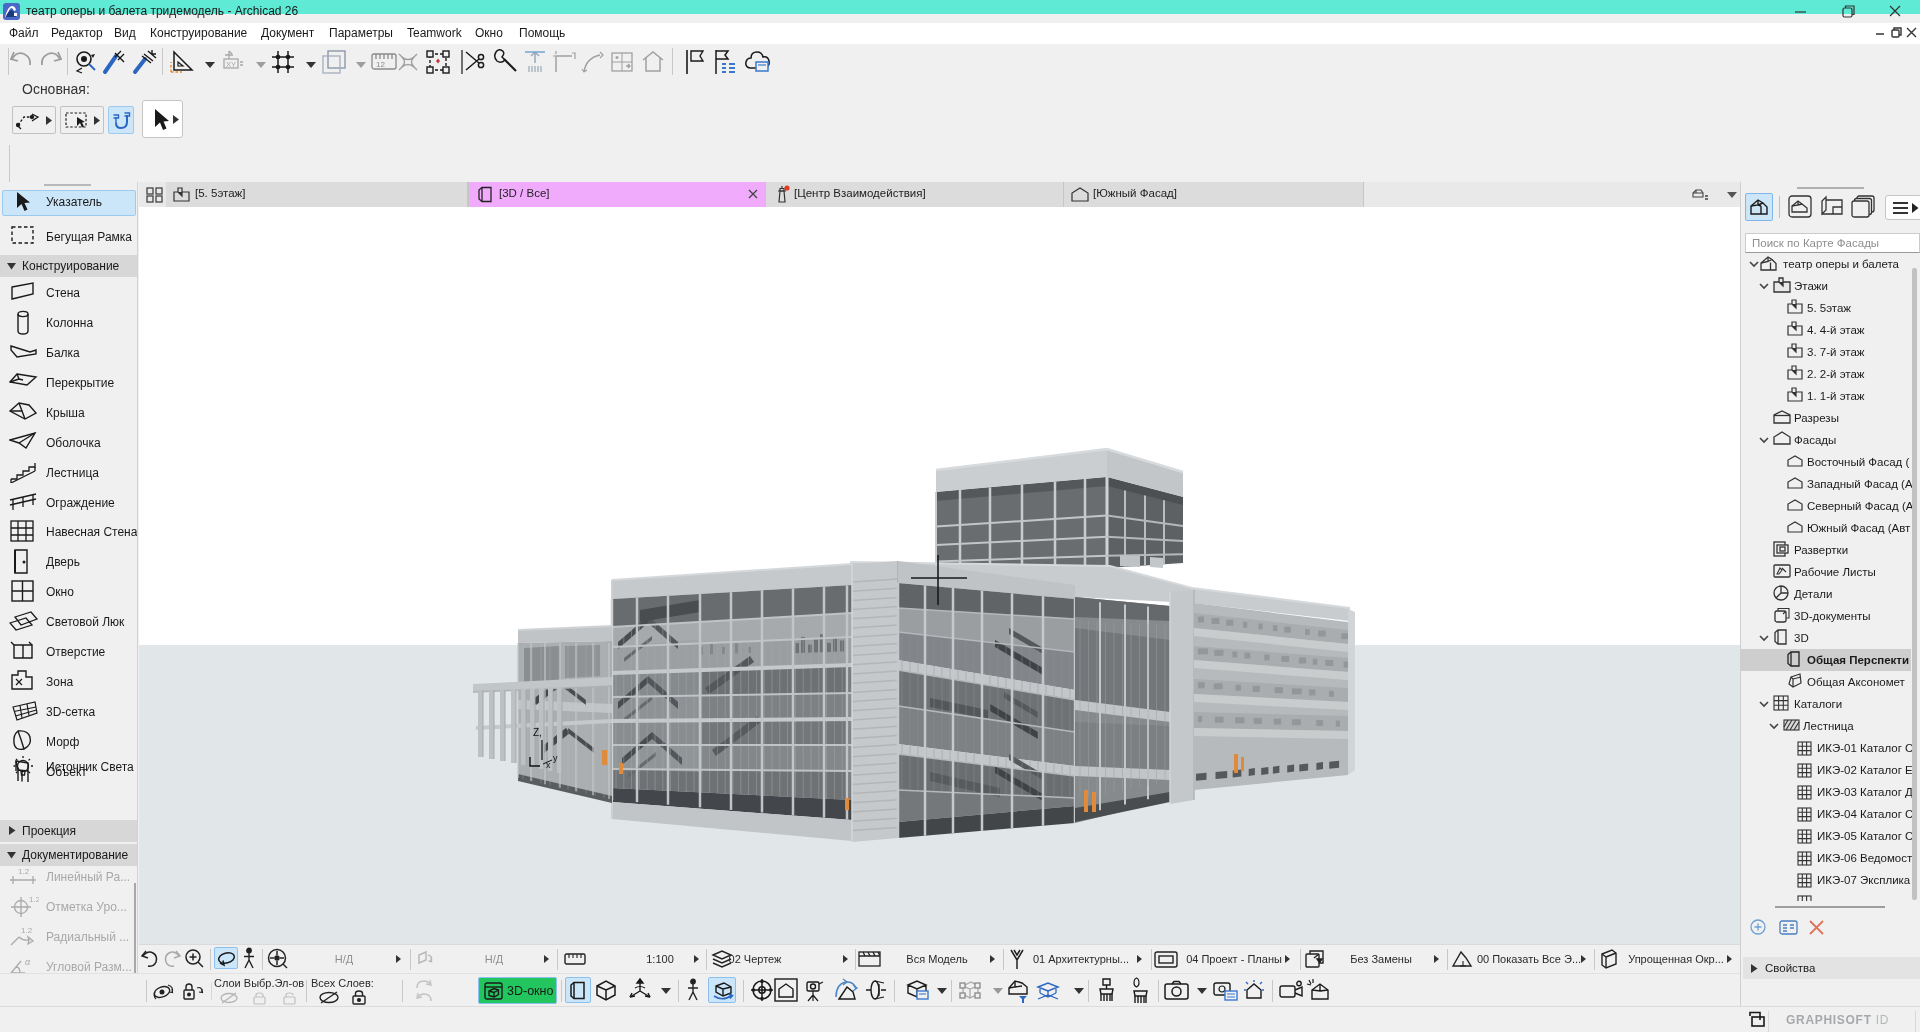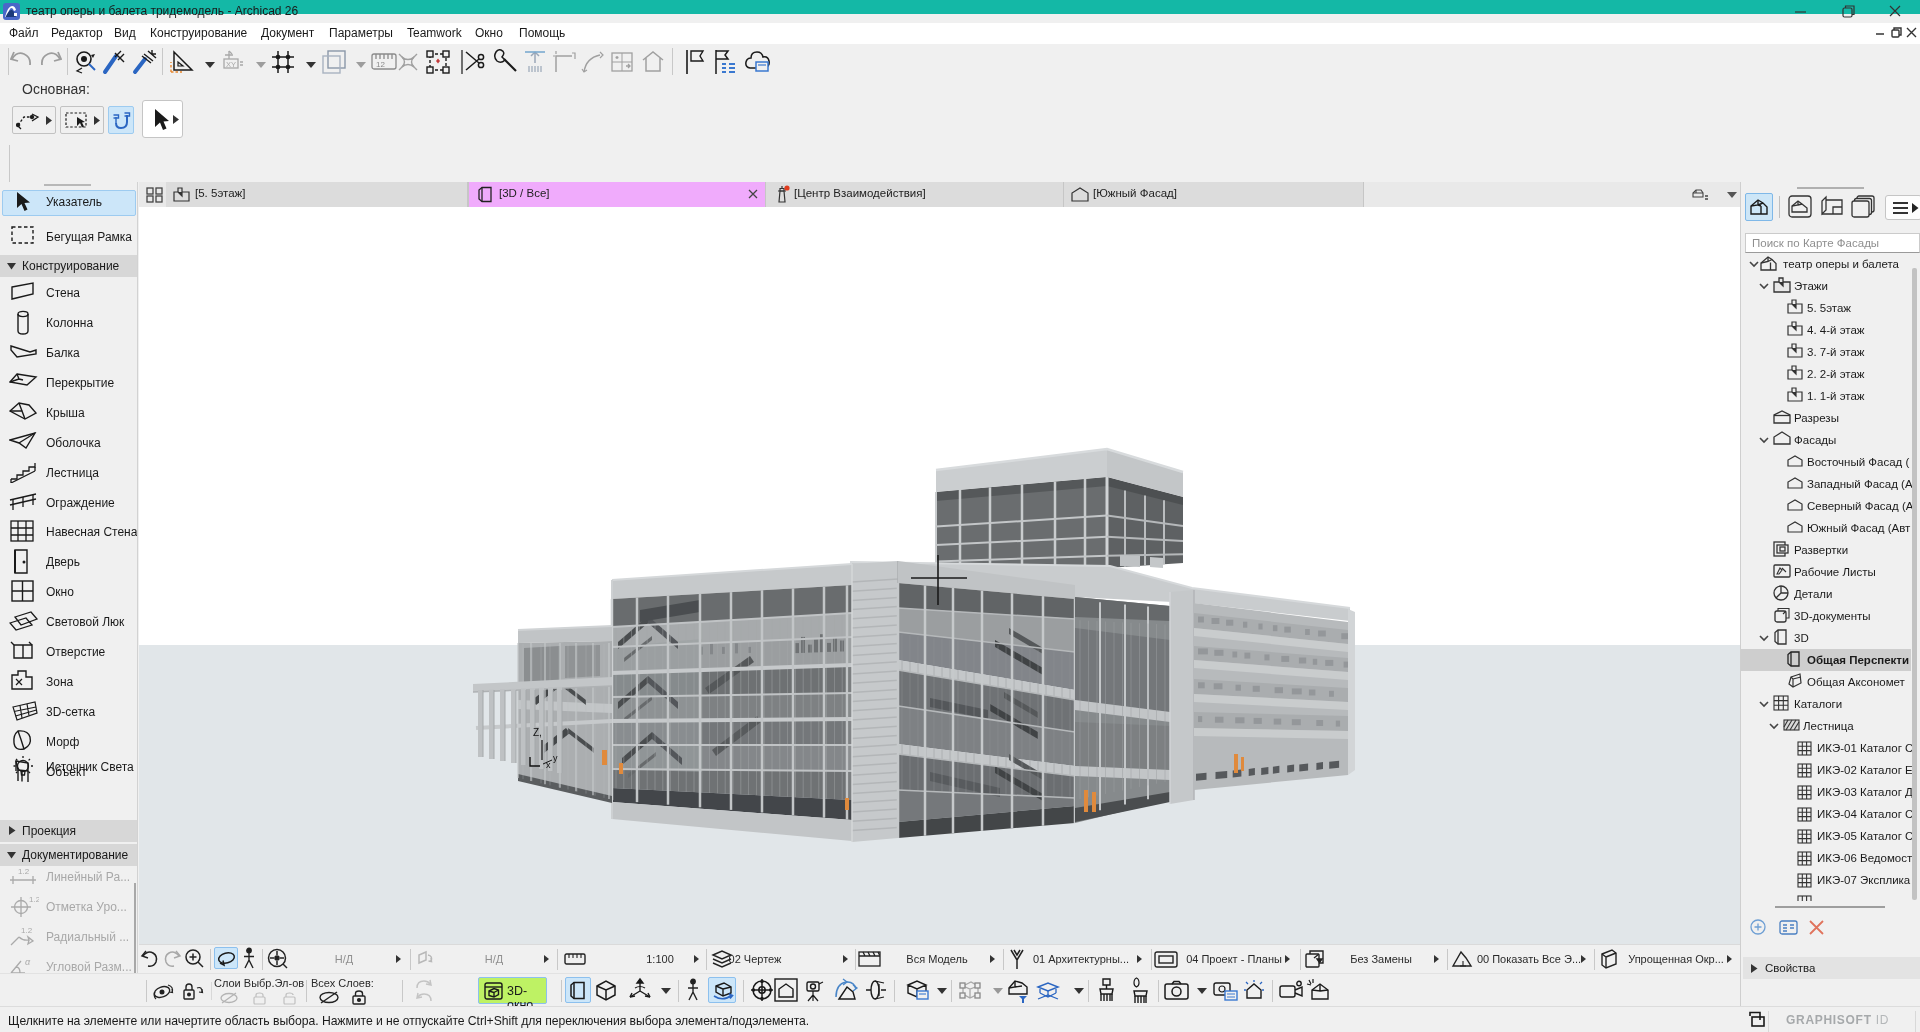--- a/index.html
+++ b/index.html
@@ -1,18 +1,18 @@
 <!DOCTYPE html>
 <html><head>
 <meta charset="utf-8">
 <style>
 * { margin:0; padding:0; box-sizing:border-box; }
 html,body { width:1920px; height:1032px; overflow:hidden; font-family:"Liberation Sans",sans-serif; background:#f0f0f0; }
 .abs { position:absolute; }
-#titlebar { position:absolute; left:0; top:0; width:1920px; height:14px; background:#14b8a6; }
+#titlebar { position:absolute; left:0; top:0; width:1920px; height:14px; background:#5eead4; }
 #menubar { position:absolute; left:0; top:23px; width:1920px; height:21px; background:#ffffff; }
 .menuitem { position:absolute; top:3px; font-size:12px; color:#1a1a1a; }
 #toolbar { position:absolute; left:0; top:44px; width:1920px; height:35px; background:#f0f0f0; }
 #subtool { position:absolute; left:0; top:79px; width:1920px; height:103px; background:#f0f0f0; }
 #leftpanel { position:absolute; left:0; top:182px; width:138px; height:792px; background:#f0f0f0; border-right:1px solid #d2d2d2; overflow:hidden; }
 .lpitem { position:absolute; left:0; width:138px; height:30px; }
 .lpitem .txt { position:absolute; left:46px; top:8px; font-size:12px; color:#1a1a1a; white-space:nowrap; }
 .lpitem.gray .txt { color:#a8a8a8; }
 .lphdr { position:absolute; left:0; width:138px; height:22px; background:#d7d7d7; }
 .lphdr .txt { position:absolute; left:22px; top:4px; font-size:12px; color:#1a1a1a; white-space:nowrap; }
@@ -965,21 +965,21 @@
     </svg>
   <div class="sep" style="left:402px;top:6px;height:22px;"></div>
   <svg style="left:414px;top:4px" width="20" height="12" fill="none" stroke="#c4c4c4" stroke-width="1.5">
       <path d="M3 10 Q3 3 10 3 Q14 3 16 6"></path>
       <path d="M16 2 L17 7 L12 6"></path>
     </svg>
   <svg style="left:414px;top:17px" width="20" height="12" fill="none" stroke="#c4c4c4" stroke-width="1.5">
       <path d="M17 10 Q17 3 10 3 Q6 3 4 6"></path>
       <path d="M4 2 L3 7 L8 6"></path>
     </svg>
-  <div class="abs" style="left:478px;top:3px;width:69px;height:27px;background:#bef264;border:1px solid #8cc0ee;border-radius:2px;">
+  <div class="abs" style="left:478px;top:3px;width:79px;height:27px;background:#22c55e;border:1px solid #8cc0ee;border-radius:2px;">
     <svg style="left:5px;top:4px" width="20" height="20" fill="none" stroke="#1a1a1a" stroke-width="1.4">
         <rect x="1" y="1" width="17" height="16" rx="2"></rect>
         <path d="M1 5 L18 5"></path>
         <path d="M5 13.5 L10 15 L14.5 12.5 L14.5 8 L10 6.5 L5 9 Z M5 9 L10 10.5 L10 15 M10 10.5 L14.5 8"></path>
       </svg>
     <div class="abs" style="left:28px;top:6px;font-size:12.5px;color:#1a1a1a;">3D-окно</div>
   </div>
   <div class="sep" style="left:561px;top:6px;height:22px;"></div>
   <div class="abs" style="left:565px;top:3px;width:26px;height:26px;background:#cce6f9;border:1px solid #8cc0ee;border-radius:2px;">
     <svg style="left:4px;top:3px" width="18" height="20" fill="none" stroke="#1a1a1a" stroke-width="1.5">
@@ -1101,21 +1101,20 @@
       <circle cx="20" cy="3.5" r="2.2"></circle>
     </svg>
   <svg style="left:1306px;top:4px" width="26" height="26" fill="none" stroke="#1a1a1a" stroke-width="1.4">
       <path d="M6 12 L14 6 L22 12 L22 21 L6 21 Z"></path>
       <path d="M14 6 L14 13 L6 12 M14 13 L22 12"></path>
       <path d="M3 2 L5 6 M7 1 L7 5 M1 6 L5 7" stroke-width="1.2"></path>
     </svg>
 </div>
 
 <div id="statusbar">
-  <div class="abs" style="left:8px;top:7px;font-size:12.2px;color:#1a1a1a;letter-spacing:-0.05px;">Щелкните на элементе или начертите область выбора. Нажмите и не отпускайте Ctrl+Shift для переключения выбора элемента/подэлемента.</div>
   <svg style="left:1746px;top:4px" width="19" height="18" fill="none" stroke="#1a1a1a" stroke-width="1.6">
       <path d="M4 5 L4 1.5 L14 1.5 L14 9"></path>
       <rect x="6" y="6" width="12" height="9"></rect>
     </svg>
   <div class="sep" style="left:1768px;top:4px;height:22px;background:#d8d8d8;"></div>
   <div class="abs" style="left:1786px;top:6px;font-size:12px;color:#a6a9ab;font-weight:bold;letter-spacing:0.7px;">GRAPHISOFT<span style="color:#b4b7b9;font-weight:normal;"> ID</span></div>
   <div class="sep" style="left:1915px;top:4px;height:22px;background:#d8d8d8;"></div>
 </div>
 
 <div id="rightpanel">

